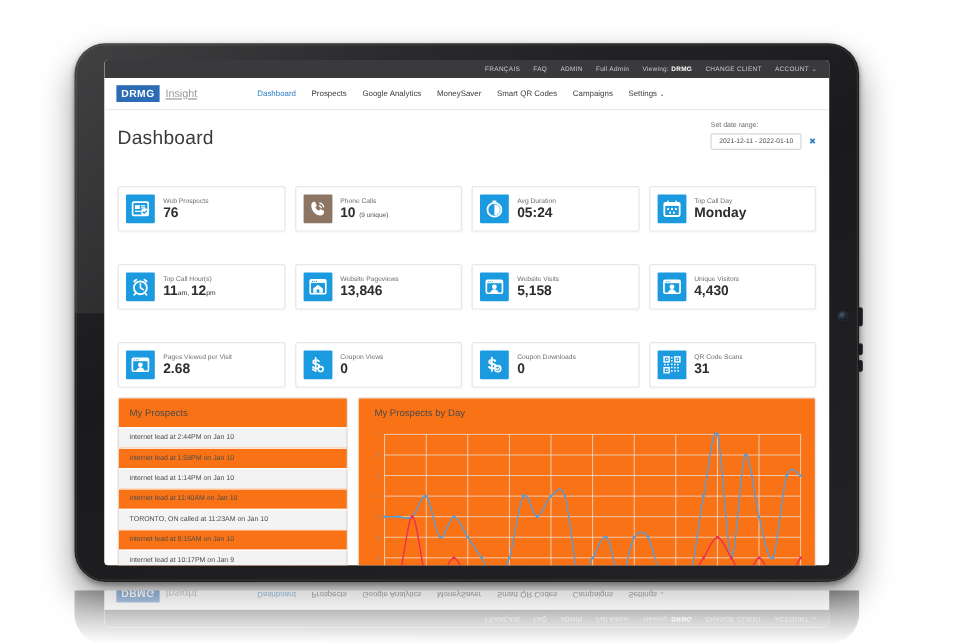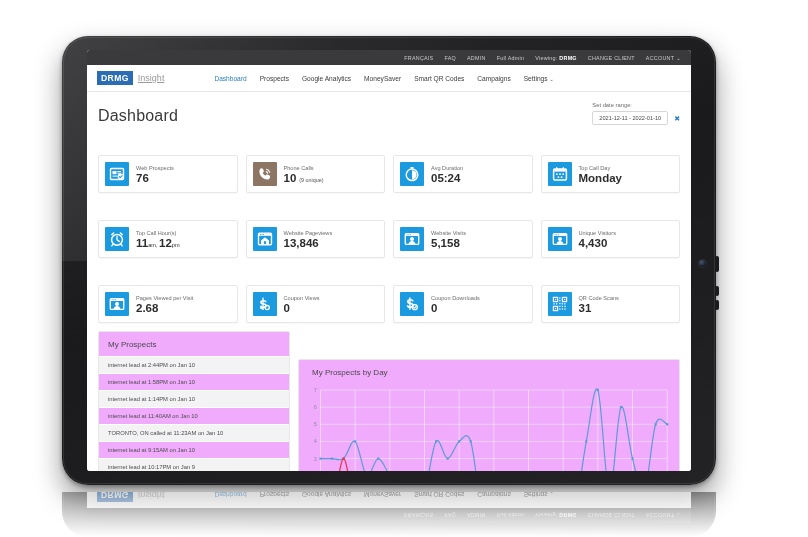--- a/index.html
+++ b/index.html
@@ -105,23 +105,23 @@
   .kpi-label{ font-size:5.6px; color:#6d6d6d; white-space:nowrap; display:block; }
   .kpi-value{
     font-size:11.5px; color:#2d2d2d; font-weight:bold; margin-top:1px;
     white-space:nowrap; display:flex; align-items:baseline;
   }
   .kpi-value .sub{ font-size:5.4px; font-weight:normal; color:#555; margin-left:3px; }
   .kpi-value .unit{ font-size:5.6px; font-weight:normal; color:#2d2d2d; }
 
   
   .lower{ margin-top:8px; display:flex; gap:8px; }
-  .panel{ background:#f0abfc; border:1px solid #e7e7e7; border-radius:2px; box-shadow:0 1px 1px rgba(0,0,0,.03); }
+  .panel{ background:#f97316; border:1px solid #e7e7e7; border-radius:2px; box-shadow:0 1px 1px rgba(0,0,0,.03); }
   .panel-prospects{ width:192px; padding:8px 0 0 0; }
-  .panel-chart{ flex:1; padding:8px 6px 0 6px;margin-top:28px; }
+  .panel-chart{ flex:1; padding:8px 6px 0 6px; }
   .panel-title{ font-size:8px; color:#4a4a4a; padding:0 9px 7px 9px; display:block; }
   .panel-chart .panel-title{ padding-left:7px; }
 
   .plist{ list-style:none; }
   .plist li{
     font-size:5.8px; color:#4c4c4c; padding:5px 9px; white-space:nowrap;
     border-top:1px solid #fff;
   }
   .plist li:nth-child(odd){ background:#f3f3f3; }
 

